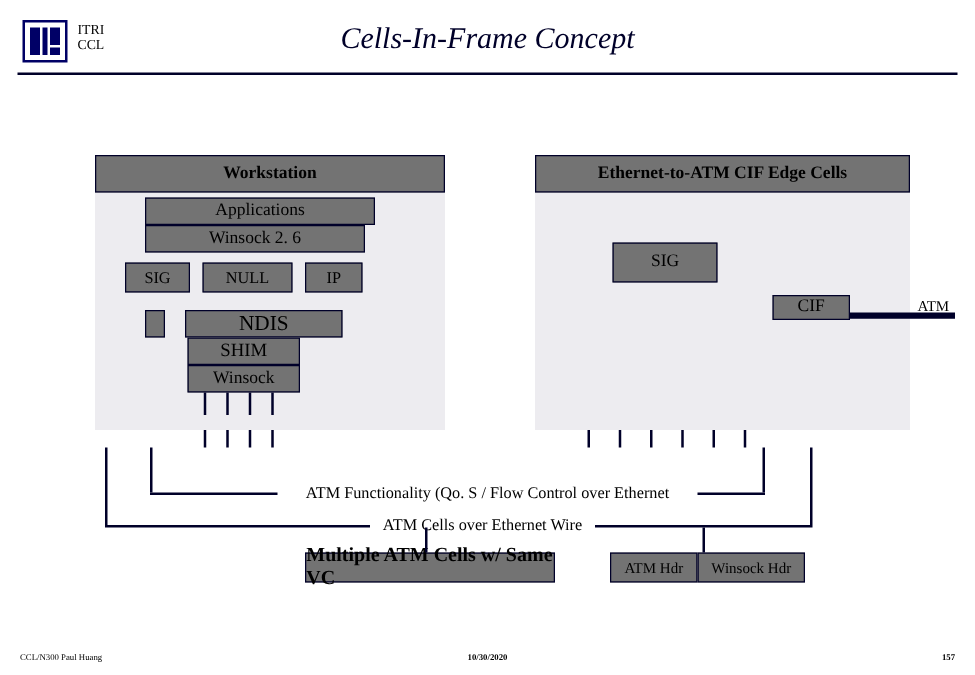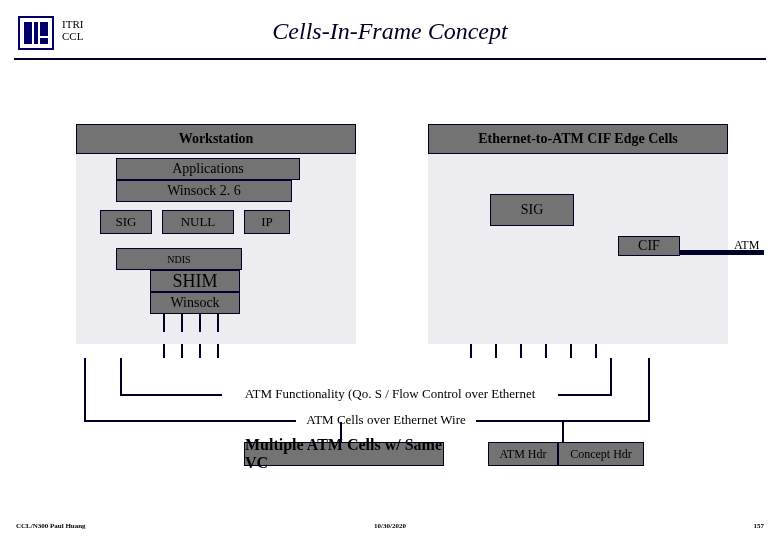--- a/index.html
+++ b/index.html
@@ -13,21 +13,21 @@
   .logo-outer{position:absolute;left:18px;top:16px;width:36px;height:34px;border:2px solid #000066;box-sizing:border-box}
   .bar{position:absolute;background:#000066}
   .logo-txt{position:absolute;left:62px;font-weight:400;font-size:11px;line-height:12px;color:#000}
   .title{position:absolute;left:0;width:780px;top:18px;text-align:center;font-style:italic;font-size:24px;color:#000029}
   .hr{left:14px;top:58px;width:752px;height:2px}
 
   .bold{font-weight:700}
   .center{display:flex;align-items:center;justify-content:center}
   .stub{position:absolute;width:2px;background:#000029}
 
-  .foot-l{position:absolute;left:16px;bottom:10px;font-size:7px;font-weight:700}
+  .foot-l{position:absolute;left:16px;bottom:10px;font-size:7px;font-weight:400}
   .foot-c{position:absolute;left:0;width:780px;bottom:10px;text-align:center;font-size:7px;font-weight:700}
   .foot-r{position:absolute;right:16px;bottom:10px;font-size:7px;font-weight:700}
 </style>
 </head>
 <body>
 
 <div class="logo-outer">
   <div class="bar" style="left:4px;top:4px;width:8px;height:22px"></div>
   <div class="bar" style="left:14px;top:4px;width:4px;height:22px"></div>
   <div class="bar" style="left:20px;top:4px;width:8px;height:14px"></div>
@@ -46,22 +46,22 @@
 <div class="box center bold" style="left:428px;top:124px;width:300px;height:30px;font-size:14px">Ethernet-to-ATM CIF Edge Cells</div>
 
 <div class="box center" style="left:116px;top:158px;width:184px;height:22px;font-size:14px">Applications</div>
 <div class="box center" style="left:116px;top:180px;width:176px;height:22px;font-size:14px">Winsock 2. 6</div>
 
 <div class="box center" style="left:100px;top:210px;width:52px;height:24px;font-size:13px">SIG</div>
 <div class="box center" style="left:162px;top:210px;width:72px;height:24px;font-size:13px">NULL</div>
 <div class="box center" style="left:244px;top:210px;width:46px;height:24px;font-size:13px">IP</div>
 
 <div class="box" style="left:116px;top:248px;width:16px;height:22px"></div>
-<div class="box center" style="left:116px;top:248px;width:126px;height:22px;font-size:10px">NDIS</div>
-<div class="box center" style="left:150px;top:270px;width:90px;height:22px;font-size:18px">SHIM</div>
+<div class="box center" style="left:148px;top:248px;width:126px;height:22px;font-size:17px">NDIS</div>
+<div class="box center" style="left:150px;top:270px;width:90px;height:22px;font-size:15px">SHIM</div>
 <div class="box center" style="left:150px;top:292px;width:90px;height:22px;font-size:14px">Winsock</div>
 
 <div class="box center" style="left:490px;top:194px;width:84px;height:32px;font-size:14px">SIG</div>
 <div class="box center" style="left:618px;top:236px;width:62px;height:20px;font-size:14px">CIF</div>
 <div class="txt" style="left:734px;top:238px;font-size:12px">ATM</div>
 
 <div class="rule" style="left:680px;top:250px;width:84px;height:5px"></div>
 
 <div class="stub" style="left:163px;top:314px;height:18px"></div>
 <div class="stub" style="left:181px;top:314px;height:18px"></div>
@@ -87,20 +87,20 @@
 <div class="txt center" style="left:222px;top:386px;width:336px;font-size:13px;text-align:center">ATM Functionality (Qo. S / Flow Control over Ethernet</div>
 
 <div class="rule" style="left:84px;top:358px;width:2px;height:62px"></div>
 <div class="rule" style="left:648px;top:358px;width:2px;height:62px"></div>
 <div class="rule" style="left:84px;top:420px;width:212px;height:2px"></div>
 <div class="rule" style="left:476px;top:420px;width:174px;height:2px"></div>
 <div class="txt center" style="left:296px;top:412px;width:180px;font-size:13px;text-align:center">ATM Cells over Ethernet Wire</div>
 
 <div class="box center bold" style="left:244px;top:442px;width:200px;height:24px;font-size:16px">Multiple ATM Cells w/ Same VC</div>
 <div class="box center" style="left:488px;top:442px;width:70px;height:24px;font-size:12px">ATM Hdr</div>
-<div class="box center" style="left:558px;top:442px;width:86px;height:24px;font-size:12px">Concept Hdr</div>
+<div class="box center" style="left:558px;top:442px;width:86px;height:24px;font-size:12px">Winsock Hdr</div>
 
 <div class="rule" style="left:340px;top:422px;width:2px;height:20px"></div>
 <div class="rule" style="left:562px;top:422px;width:2px;height:20px"></div>
 
 <div class="foot-l">CCL/N300  Paul Huang</div>
 <div class="foot-c">10/30/2020</div>
 <div class="foot-r">157</div>
 
 </body></html>

